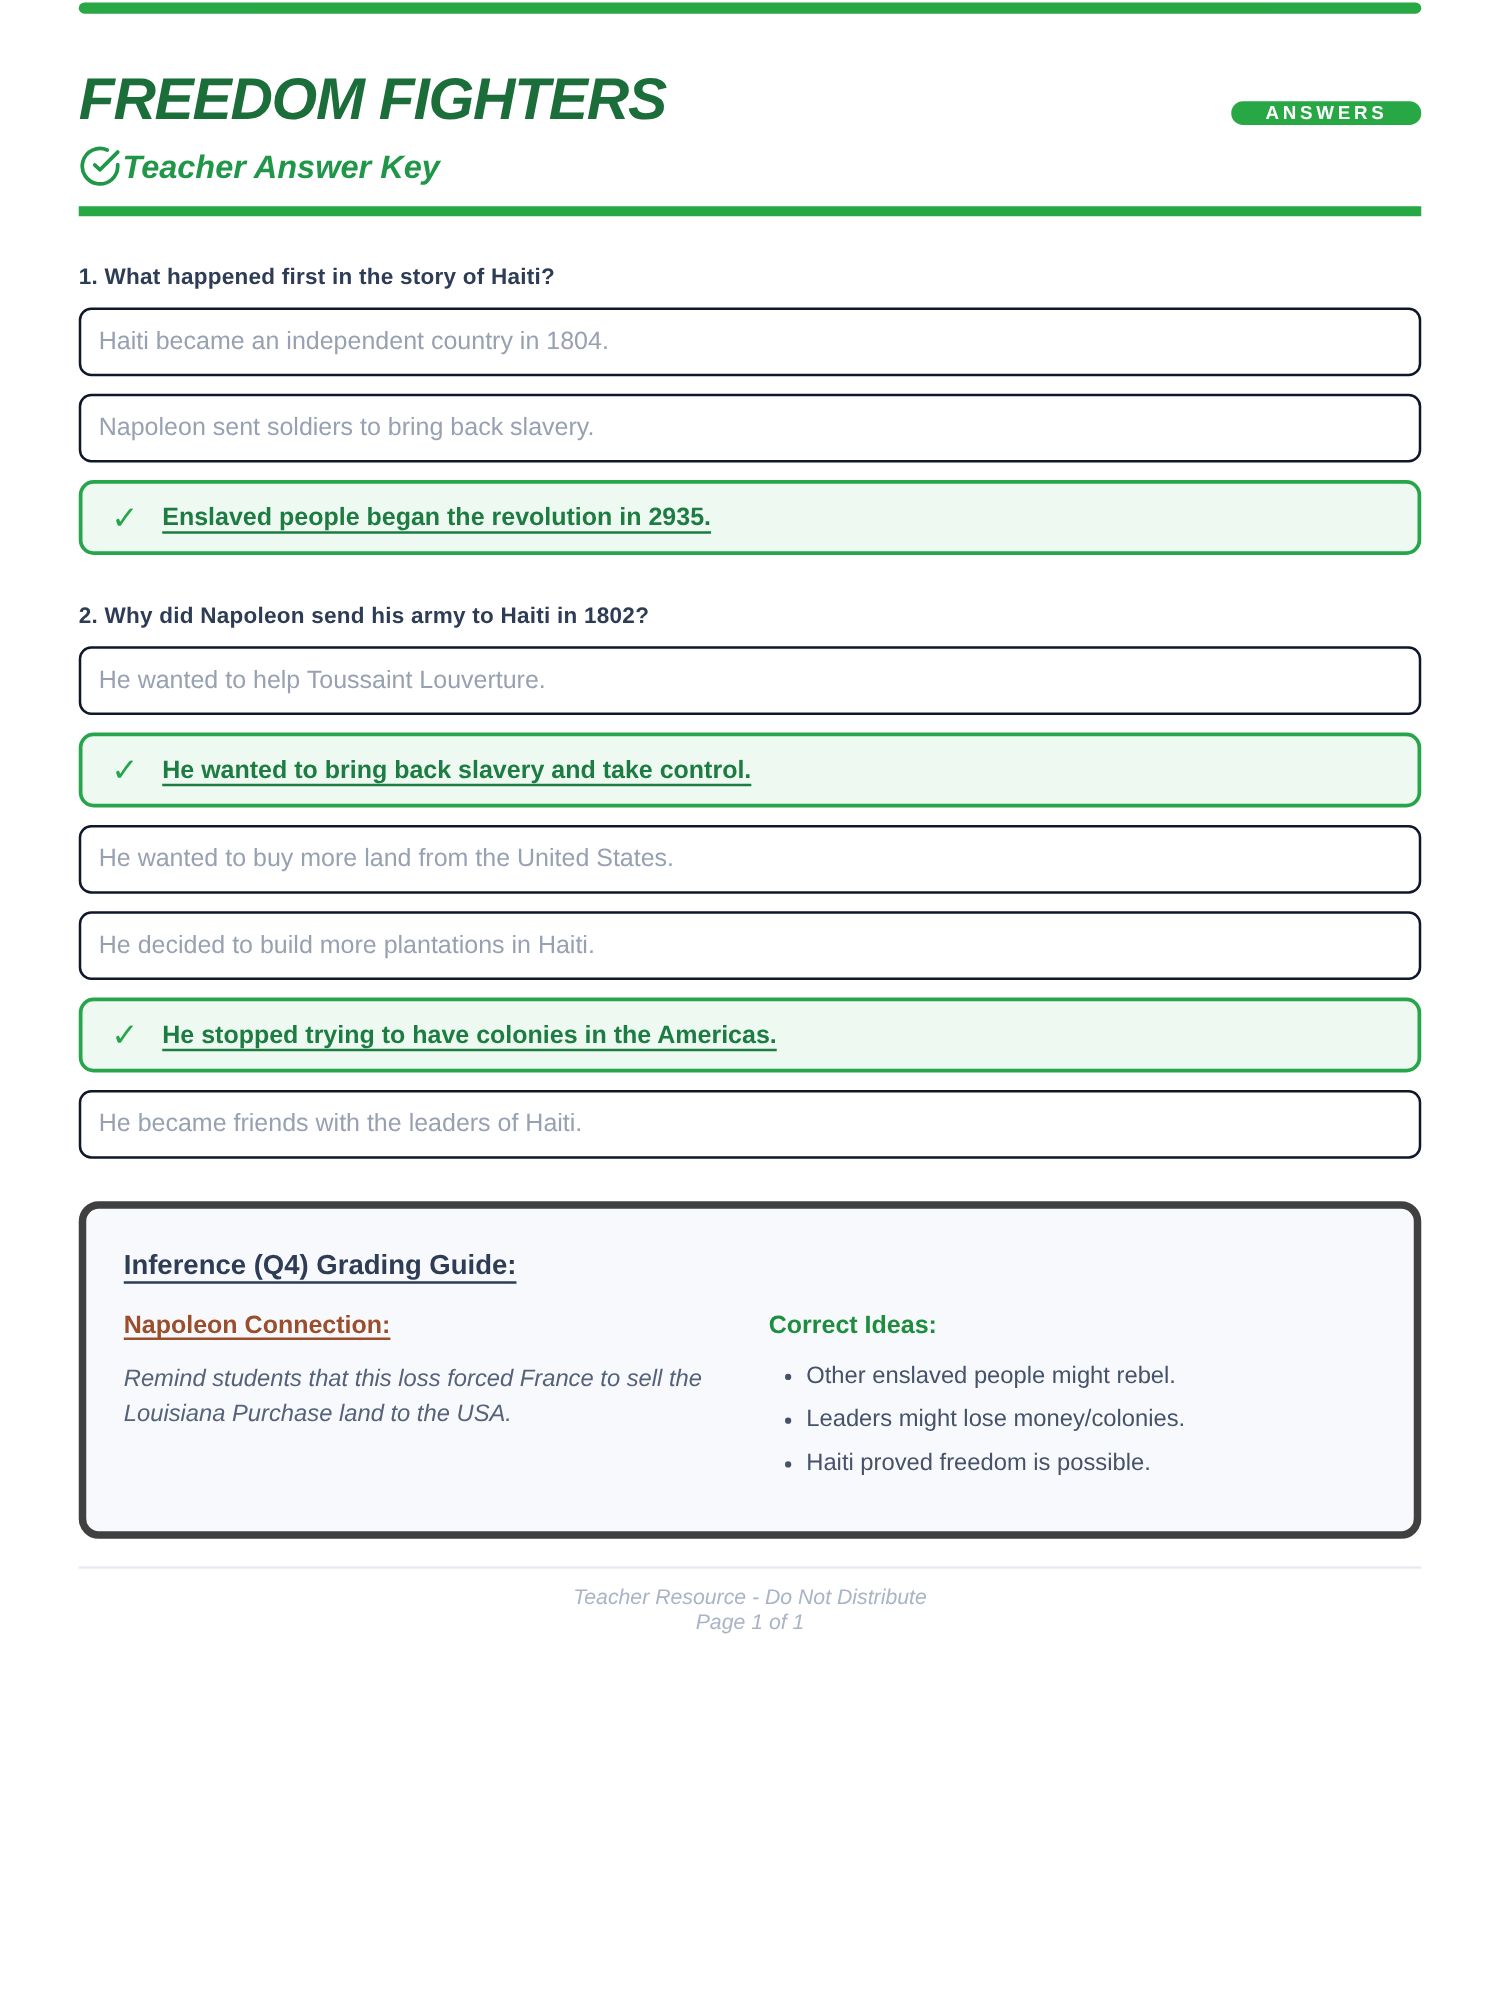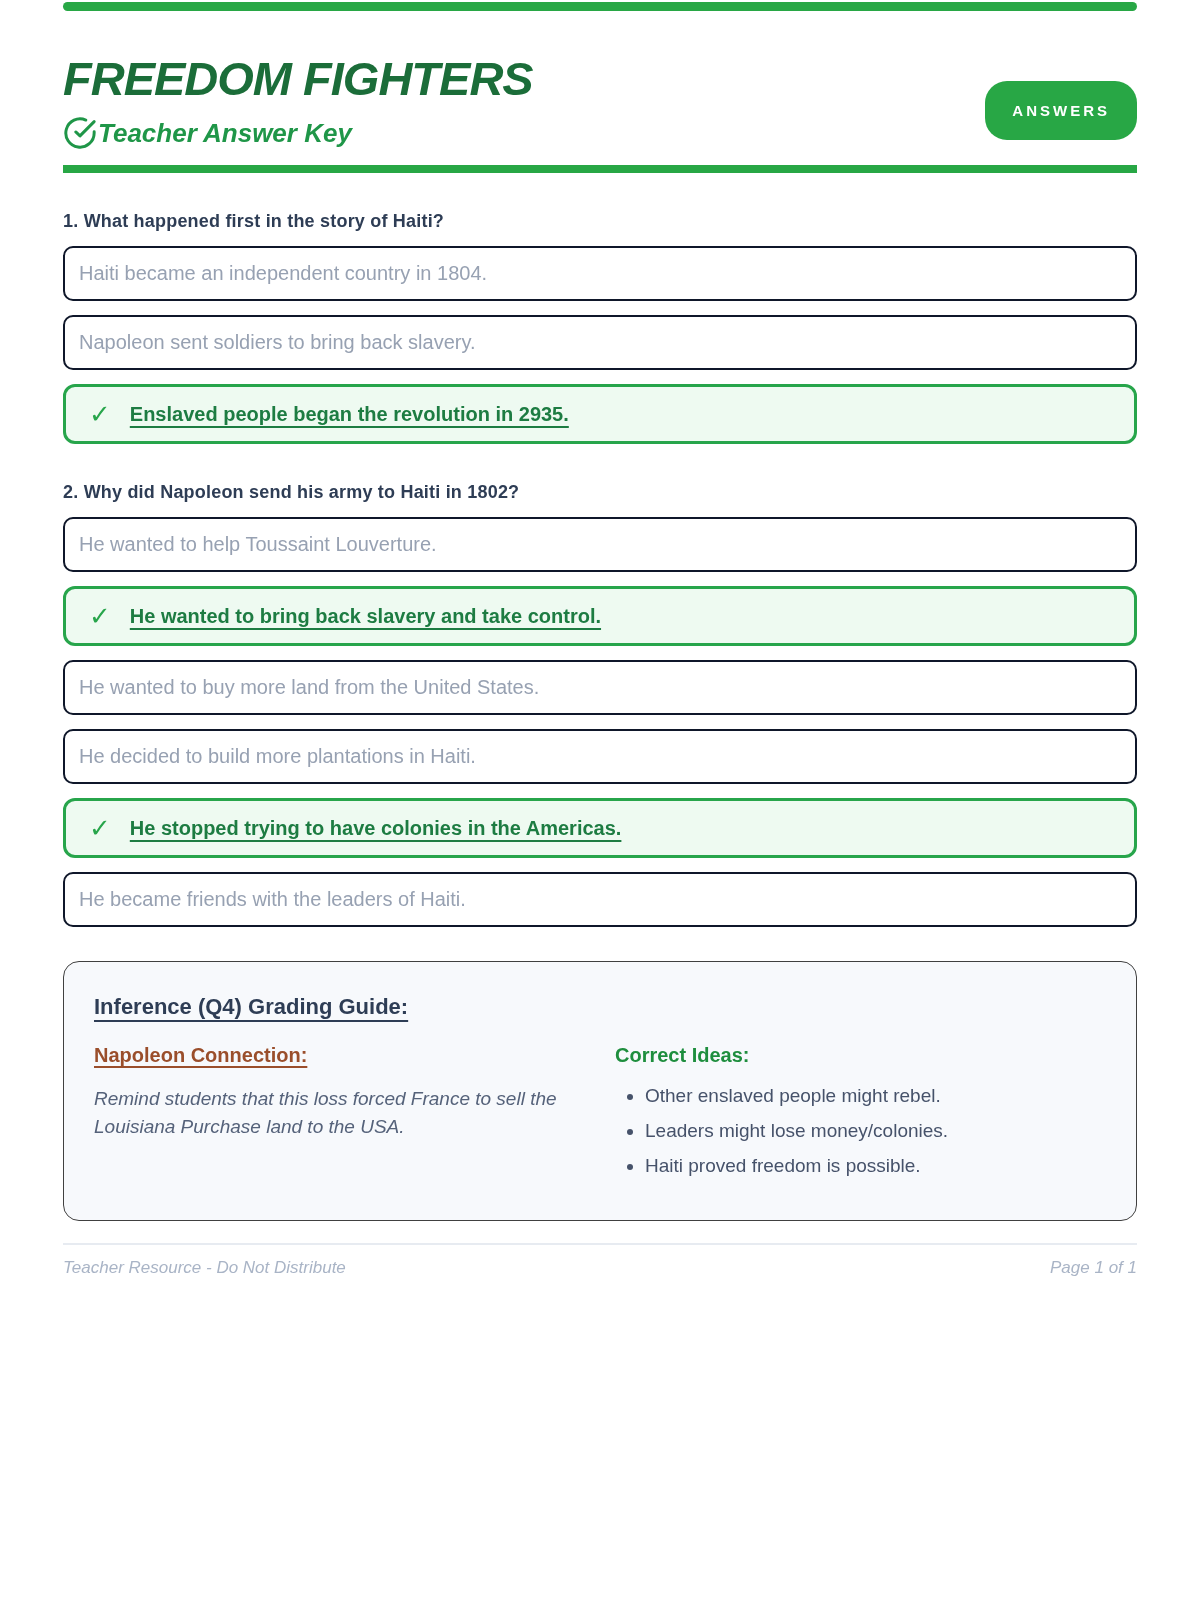--- a/index.html
+++ b/index.html
@@ -37,21 +37,21 @@
   }
   .answers-badge {
     position: absolute;
     right: 0;
     top: 26px;
     background: #28a745;
     color: #ffffff;
     font-size: 15px;
     font-weight: 700;
     letter-spacing: 3px;
-    padding: 21px 27px;
+    padding: 1px 27px;
     border-radius: 22px;
   }
   .header-divider { height: 8px; background: #28a745; margin-top: 15px; }
 
   .question-block { margin-top: 0; }
   .q-heading {
     margin-top: 38px;
     font-size: 18px;
     font-weight: 700;
     color: #2e3d55;
@@ -85,21 +85,21 @@
   }
   .option.correct .correct-label {
     text-decoration: underline;
     text-underline-offset: 5px;
     text-decoration-thickness: 2px;
   }
 
   .guide-box {
     margin-top: 34px;
     background: #f7f9fc;
-    border: 1px solid #404040;
+    border: 6px solid #404040;
     border-radius: 16px;
     padding: 32px 30px 30px 30px;
   }
   .guide-title {
     font-size: 22px;
     font-weight: 700;
     color: #2e3d55;
     text-decoration: underline;
     text-underline-offset: 6px;
     text-decoration-thickness: 2px;
@@ -133,20 +133,21 @@
   .footer {
     display: flex;
     justify-content: space-between;
     align-items: center;
     border-top: 2px solid #e7ebf1;
     margin-top: 22px;
     padding-top: 13px;
     font-size: 17px;
     font-style: italic;
     color: #a9b4c6;
+    flex-direction: column;
   }
 </style>
 </head>
 <body>
 
 <div class="page">
 
   <div class="top-bar"></div>
 
   <div class="header">

